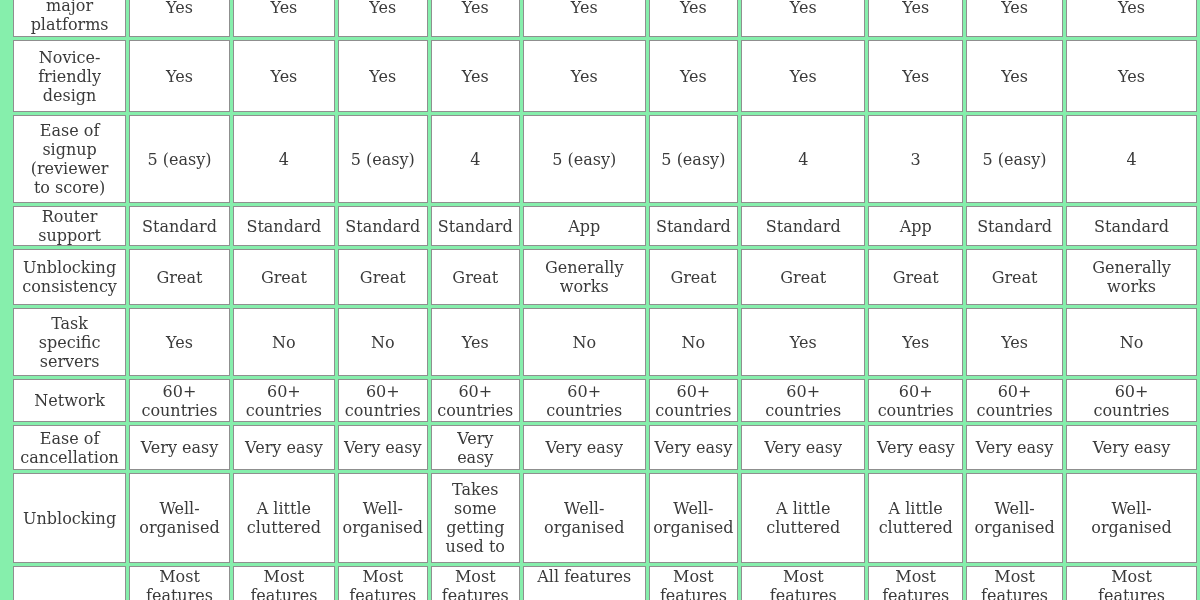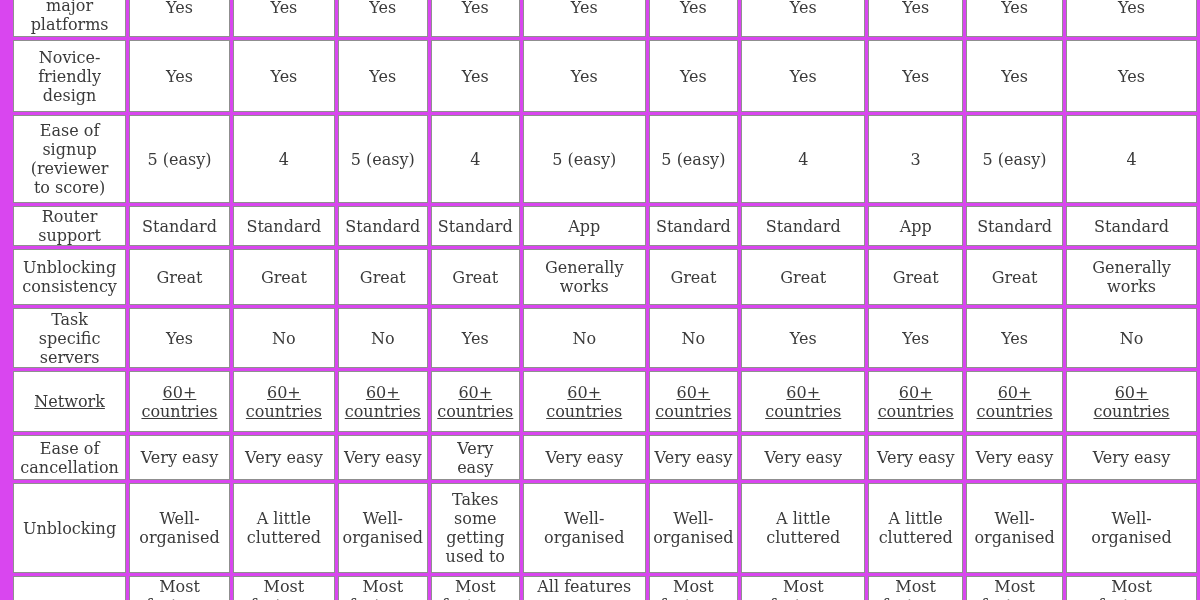--- a/index.html
+++ b/index.html
@@ -1,21 +1,21 @@
 <!DOCTYPE html>
 <html><head>
 <meta charset="utf-8">
 <style>
   html, body { margin: 0; padding: 0; background: #ffffff; }
   .viewport {
     position: relative;
     width: 1200px;
     height: 600px;
     overflow: hidden;
-    background: #d946ef;
+    background: #86efac;
   }
   table.cmp {
     border-collapse: separate;
     border-spacing: 3px;
     table-layout: fixed;
     margin: -26px 0 0 10px;
     font-family: "DejaVu Serif", "Liberation Serif", serif;
     font-size: 16px;
     line-height: 19px;
     color: #3a3a3a;
@@ -29,22 +29,22 @@
     padding: 0 2px;
     overflow: hidden;
     box-sizing: border-box;
   }
   
   tr.r0 { height: 60px; }
   tr.r1 { height: 72px; margin-left: 39px; }
   tr.r2 { height: 88px; }
   tr.r3 { height: 30px; }
   tr.r4 { height: 56px; }
-  tr.r5 { height: 60px; }
-  tr.r6 { height: 61px; text-decoration: underline; }
+  tr.r5 { height: 68px; }
+  tr.r6 { height: 43px; }
   tr.r7 { height: 45px; }
   tr.r8 { height: 90px; }
   tr.r9 { height: 90px; }
   
   tr.r0 td.rowlabel { vertical-align: bottom; padding-bottom: 2px; }
   
   tr.r9 td { vertical-align: top; }
   td.pt2  { padding-top: 2px; }
   td.pt10 { padding-top: 10px; }
   td.pt20 { padding-top: 20px; }

